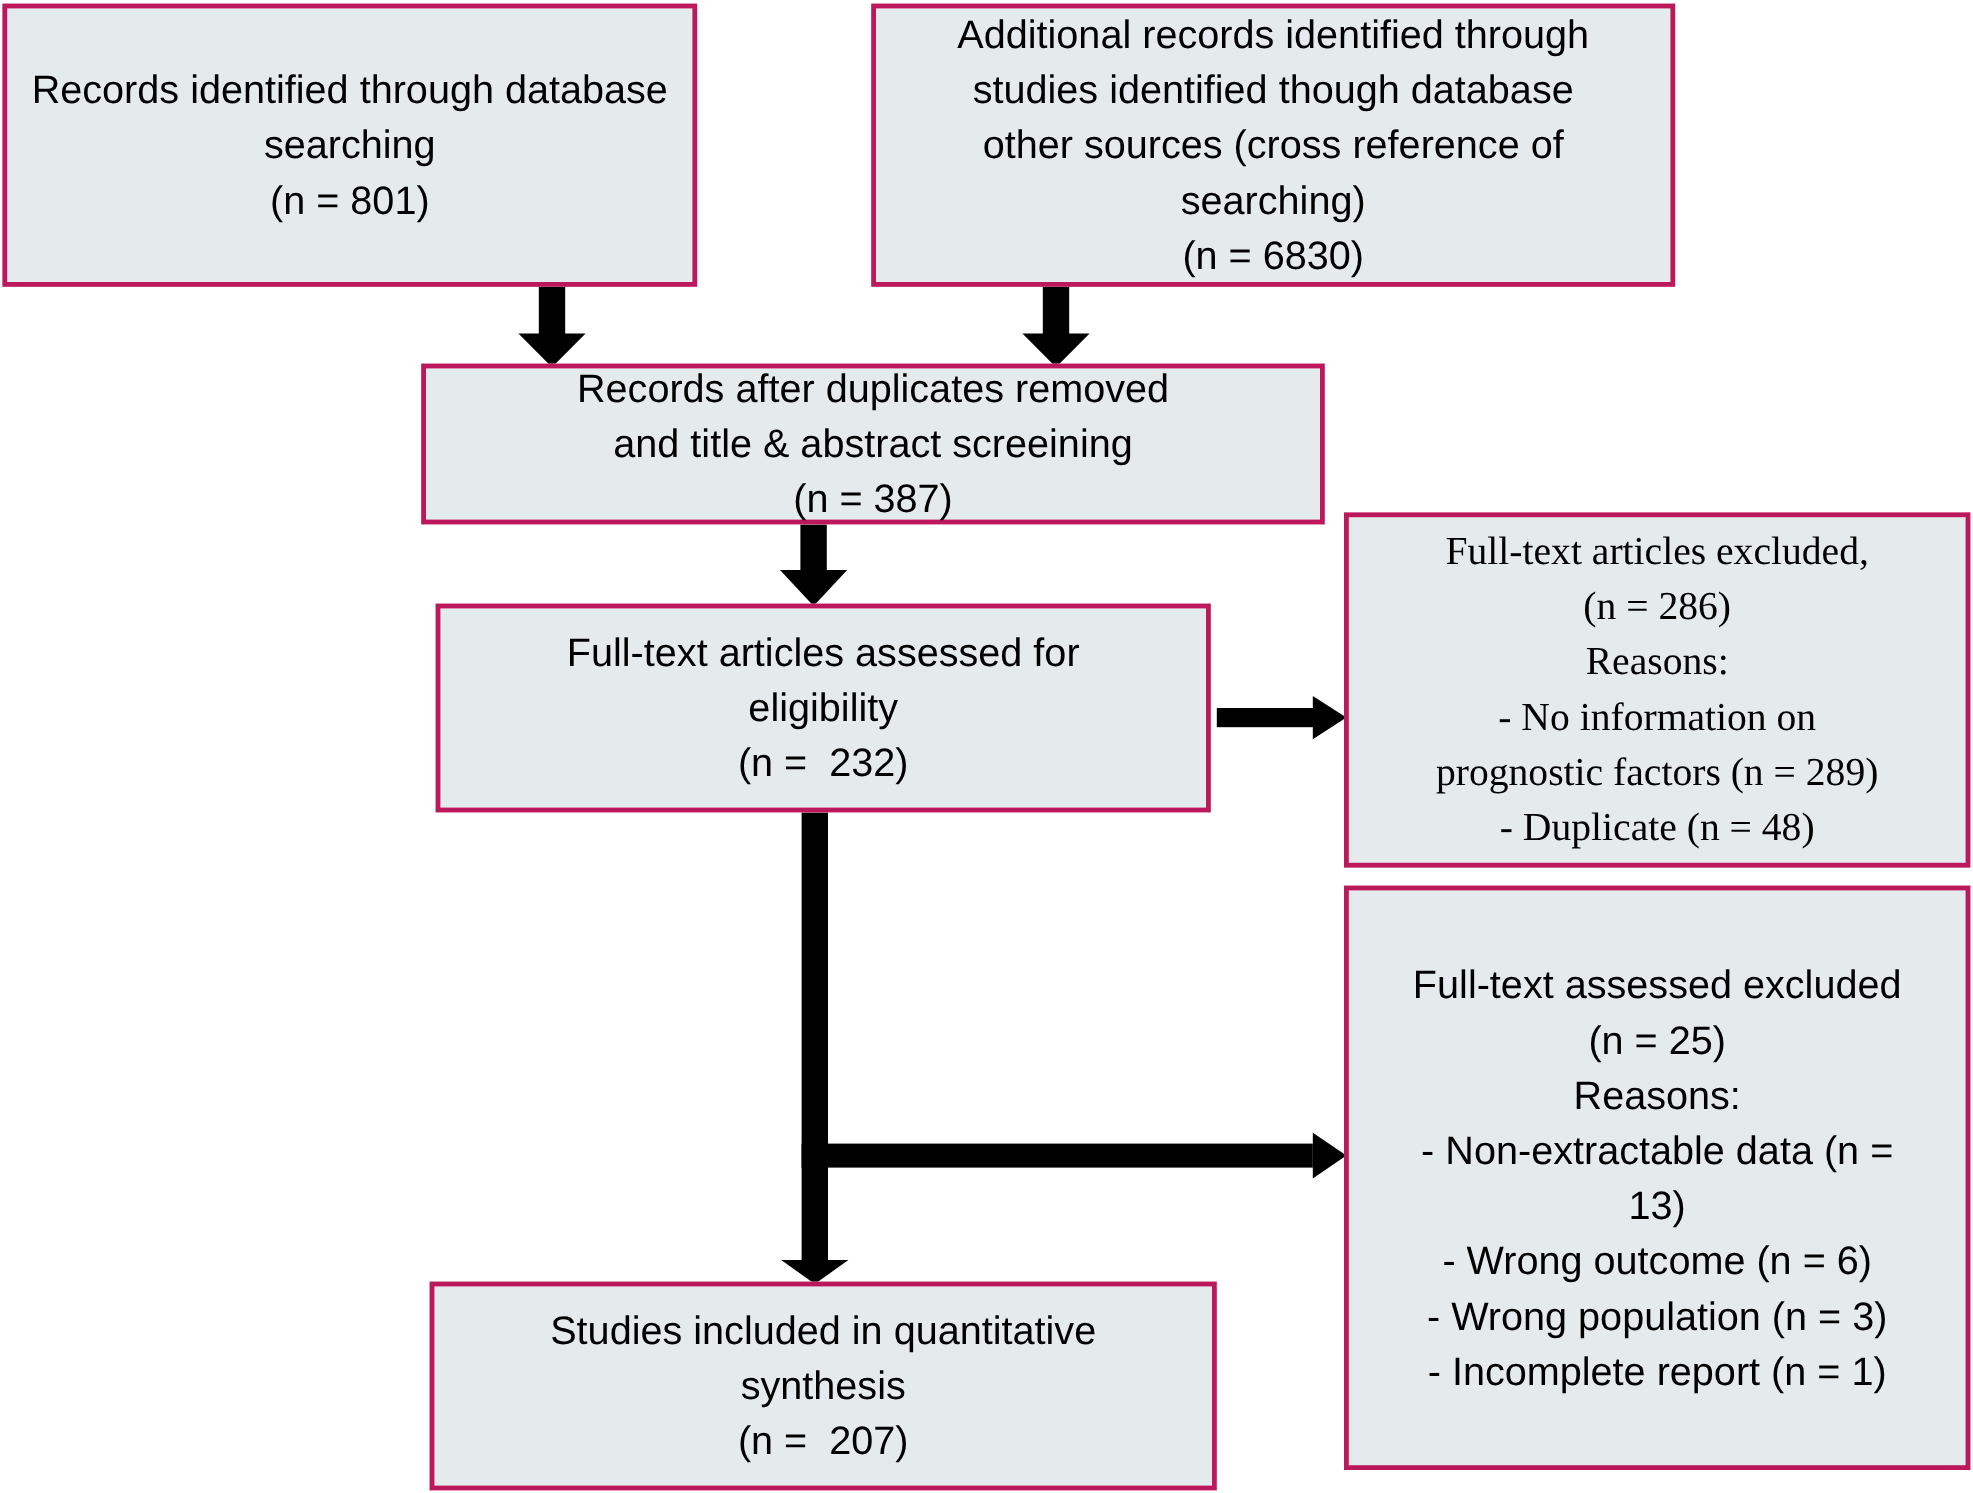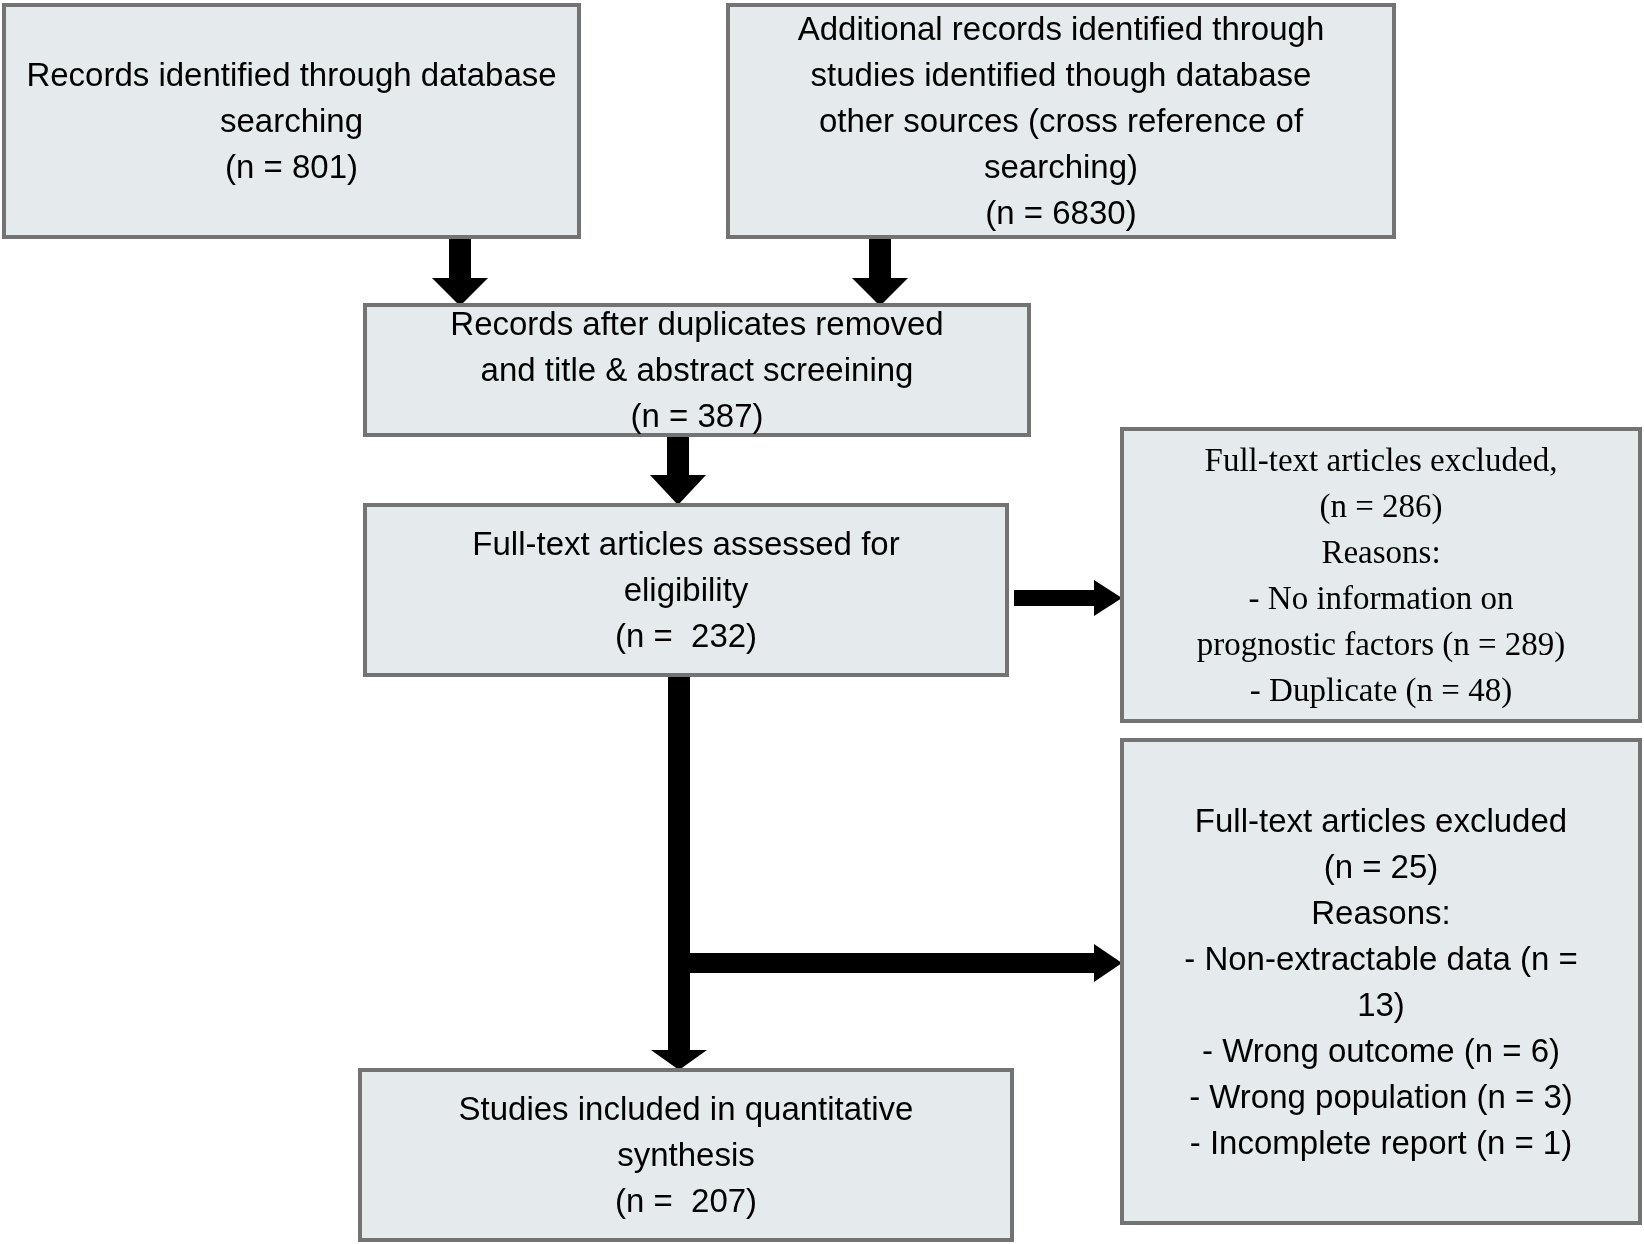--- a/index.html
+++ b/index.html
@@ -18,37 +18,37 @@
   }
   #arrow-layer {
     position: absolute;
     left: 0; top: 0;
     width: 1644px; height: 1244px;
   }
   .box {
     position: absolute;
     box-sizing: border-box;
     background: #e5eaed;
-    border: 4px solid #737373;
+    border: 4px solid #be185d;
     display: flex;
     flex-direction: column;
     justify-content: center;
     align-items: center;
     text-align: center;
     font-size: 33px;
     line-height: 46px;
   }
   .line {
     display: block;
     white-space: pre;
   }
   
   #box-records-db      { left: 2px;    top: 3px;    width: 579px; height: 236px; }
   #box-records-other   { left: 726px;  top: 3px;    width: 670px; height: 236px; }
-  #box-screening       { left: 363px;  top: 303px;  width: 668px; height: 134px; text-align: right; }
+  #box-screening       { left: 351px;  top: 303px;  width: 753px; height: 134px; text-align: right; }
   #box-eligibility     { left: 363px;  top: 503px;  width: 646px; height: 174px; }
   #box-excluded-fulltext   { left: 1120px; top: 427px;  width: 522px; height: 296px; font-family: Liberation Serif, serif; }
   #box-excluded-extraction { left: 1120px; top: 738px;  width: 522px; height: 487px; }
   #box-included        { left: 358px;  top: 1068px; width: 656px; height: 174px; }
 </style>
 </head>
 <body>
 
 <div id="canvas">
 
@@ -113,21 +113,21 @@
   <div class="box" id="box-excluded-fulltext">
     <span class="line">Full-text articles excluded,</span>
     <span class="line">(n = 286)</span>
     <span class="line">Reasons:</span>
     <span class="line">- No information on</span>
     <span class="line">prognostic factors (n = 289)</span>
     <span class="line">- Duplicate (n = 48)</span>
   </div>
 
   <div class="box" id="box-excluded-extraction">
-    <span class="line">Full-text articles excluded</span>
+    <span class="line">Full-text assessed excluded</span>
     <span class="line">(n = 25)</span>
     <span class="line">Reasons:</span>
     <span class="line">- Non-extractable data (n =</span>
     <span class="line">13)</span>
     <span class="line">- Wrong outcome (n = 6)</span>
     <span class="line">- Wrong population (n = 3)</span>
     <span class="line">- Incomplete report (n = 1)</span>
   </div>
 
   <div class="box" id="box-included">

